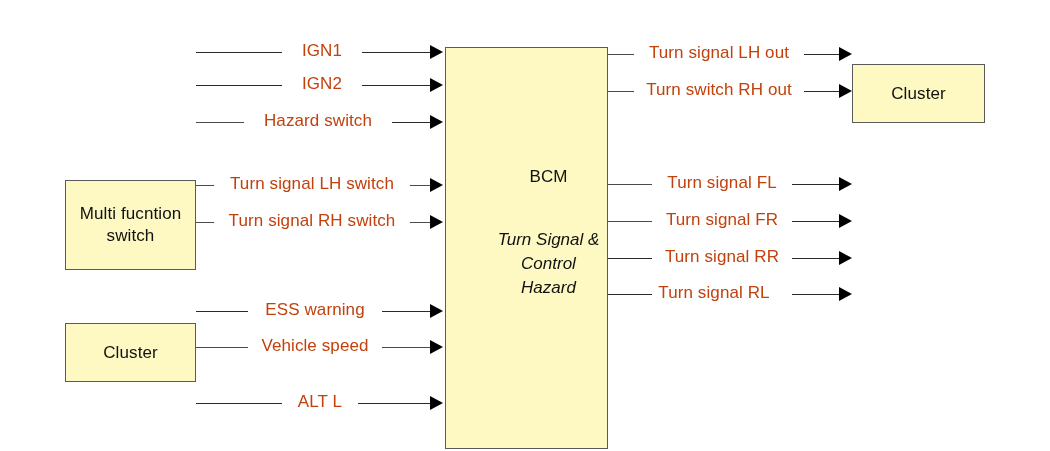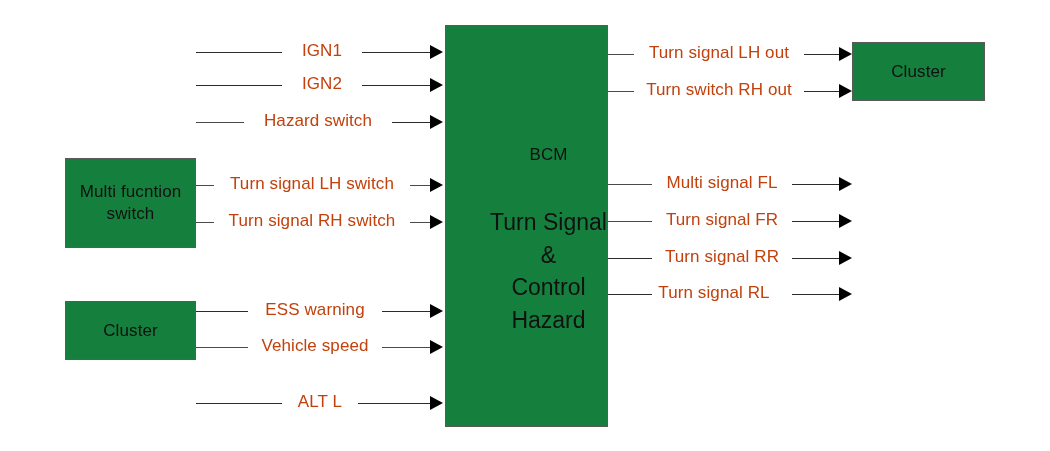--- a/index.html
+++ b/index.html
@@ -16,26 +16,27 @@
     position: relative;
     width: 1050px;
     height: 451px;
     background: #ffffff;
     overflow: hidden;
   }
   .box {
     position: absolute;
     box-sizing: border-box;
     border: 1.5px solid #5a5a5a;
-    background: #15803d;
+    background: #fef9c3;
     display: flex;
     align-items: center;
     justify-content: center;
     text-align: center;
     line-height: 1.28;
+    margin-top: 22px;
   }
   .box-label {
     font-size: 17px;
     color: #111111;
     letter-spacing: 0.1px;
     padding: 0 6px;
   }
   .bcm-box {
     align-items: flex-start;
     justify-content: center;
@@ -53,23 +54,24 @@
     text-align: center;
     font-size: 17px;
     color: #111111;
   }
   .bcm-sub {
     position: absolute;
     top: 180px;
     left: 0;
     width: 100%;
     text-align: center;
-    font-size: 23px;
+    font-size: 17px;
     color: #111111;
     line-height: 1.42;
+    font-style: italic;
   }
   
   .line {
     position: absolute;
     height: 0;
     border-top: 1.6px solid #4a4a4a;
   }
   .line.dark {
     border-top-color: #2b2b2b;
   }
@@ -166,21 +168,21 @@
   <div class="sig-label" style="left:634px; top:43px; width:170px;">Turn signal LH out</div>
   <div class="line dark" style="left:804px; top:54px; width:35px;"></div>
   <div class="arrow-head" style="left:839px; top:47px;"></div>
 
   <div class="line" style="left:608px; top:91px; width:26px;"></div>
   <div class="sig-label" style="left:634px; top:80px; width:170px;">Turn switch RH out</div>
   <div class="line dark" style="left:804px; top:91px; width:35px;"></div>
   <div class="arrow-head" style="left:839px; top:84px;"></div>
 
   <div class="line" style="left:608px; top:184px; width:44px;"></div>
-  <div class="sig-label" style="left:652px; top:173px; width:140px;">Multi signal FL</div>
+  <div class="sig-label" style="left:652px; top:173px; width:140px;">Turn signal FL</div>
   <div class="line dark" style="left:792px; top:184px; width:47px;"></div>
   <div class="arrow-head" style="left:839px; top:177px;"></div>
 
   <div class="line" style="left:608px; top:221px; width:44px;"></div>
   <div class="sig-label" style="left:652px; top:210px; width:140px;">Turn signal FR</div>
   <div class="line dark" style="left:792px; top:221px; width:47px;"></div>
   <div class="arrow-head" style="left:839px; top:214px;"></div>
 
   <div class="line dark" style="left:608px; top:258px; width:44px;"></div>
   <div class="sig-label" style="left:652px; top:247px; width:140px;">Turn signal RR</div>

